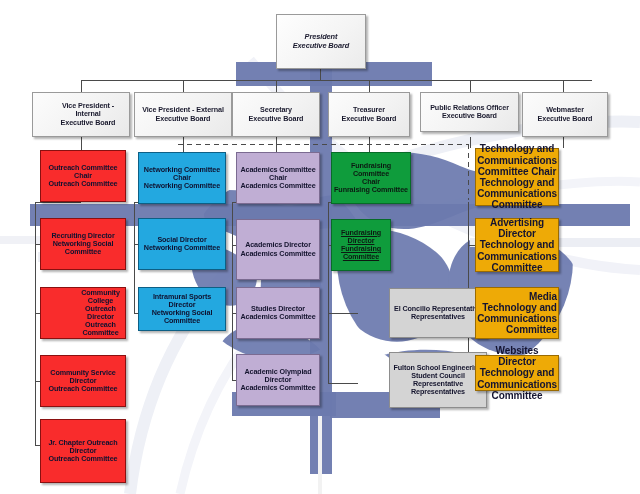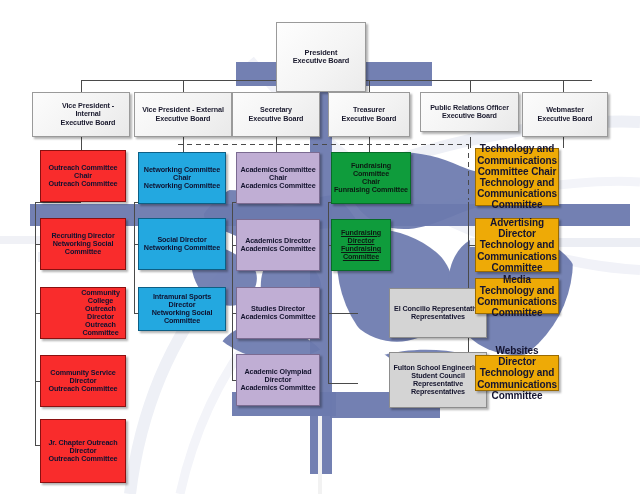--- a/index.html
+++ b/index.html
@@ -224,21 +224,21 @@
 
     <path d="M468 202 L468 225"></path>
     <path d="M468 225 L468 383"></path>
     <path d="M468 245 L476 245"></path>
     <path d="M468 313 L476 313"></path>
     <path d="M468 383 L476 383"></path>
   </svg>
 
   <div id="boxes">
 
-    <div class="node n-president" style="left:276px;top:22px;width:90px;height:70px;">
+    <div class="node n-president" style="left:276px;top:14px;width:90px;height:55px;font-style:italic;">
       <span><span>President</span><br><span>Executive Board</span></span>
     </div>
 
     <div class="node n-white" style="left:32px;top:92px;width:98px;height:45px;padding-left:16px;">
       <span><span>Vice President - Internal</span><br><span>Executive Board</span></span>
     </div>
     <div class="node n-white" style="left:134px;top:92px;width:98px;height:45px;">
       <span><span>Vice President - External</span><br><span>Executive Board</span></span>
     </div>
     <div class="node n-white" style="left:232px;top:92px;width:88px;height:45px;">
@@ -275,21 +275,21 @@
 Networking Committee</div>
     <div class="node n-cyan" style="left:138px;top:218px;width:88px;height:52px;">Social Director
 Networking Committee</div>
     <div class="node n-cyan" style="left:138px;top:287px;width:88px;height:44px;">Intramural Sports Director
 Networking Social
 Committee</div>
 
     <div class="node n-lav" style="left:236px;top:152px;width:84px;height:52px;">Academics Committee
 Chair
 Academics Committee</div>
-    <div class="node n-lav" style="left:236px;top:219px;width:84px;height:52px;">Academics Director
+    <div class="node n-lav" style="left:236px;top:219px;width:84px;height:61px;">Academics Director
 Academics Committee</div>
     <div class="node n-lav" style="left:236px;top:287px;width:84px;height:52px;">Studies Director
 Academics Committee</div>
     <div class="node n-lav" style="left:236px;top:354px;width:84px;height:52px;">Academic Olympiad
 Director
 Academics Committee</div>
 
     <div class="node n-green" style="left:331px;top:152px;width:80px;height:52px;">Fundraising Committee
 Chair
 Funraising Committee</div>
@@ -306,21 +306,21 @@
     <div class="node n-gold" style="left:475px;top:148px;width:84px;height:58px;">Technology and
 Communications
 Committee Chair
 Technology and
 Communications
 Committee</div>
     <div class="node n-gold" style="left:475px;top:218px;width:84px;height:54px;">Advertising Director
 Technology and
 Communications
 Committee</div>
-    <div class="node n-gold" style="left:475px;top:278px;width:84px;height:36px;">Media
+    <div class="node n-gold" style="left:475px;top:287px;width:84px;height:52px;text-align:right;">Media
 Technology and
 Communications
 Committee</div>
     <div class="node n-gold" style="left:475px;top:355px;width:84px;height:36px;">Websites Director
 Technology and
 Communications
 Committee</div>
 
   </div>
 </div>

